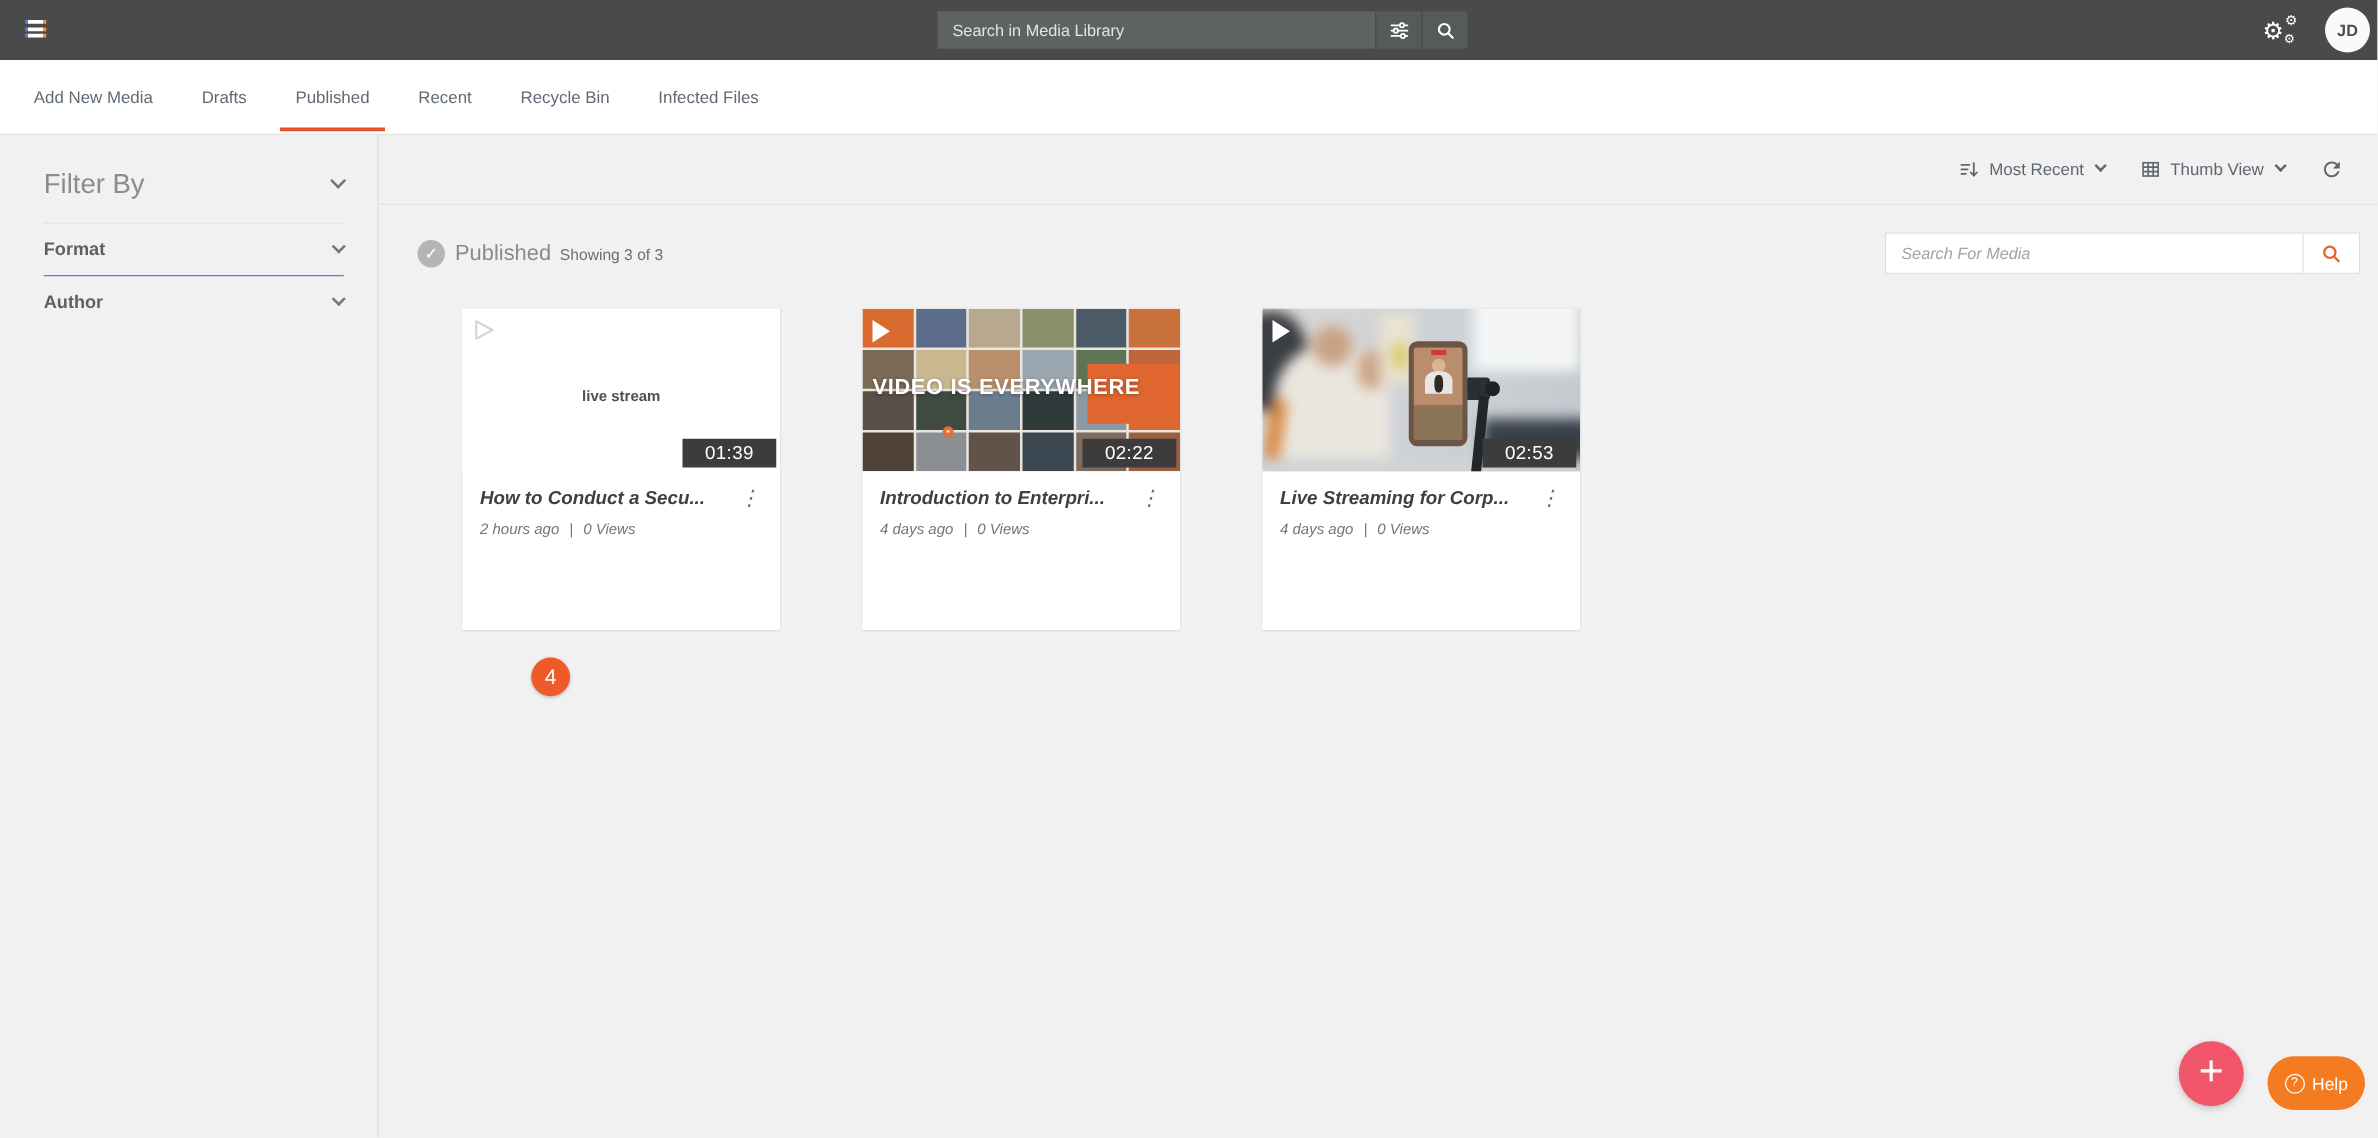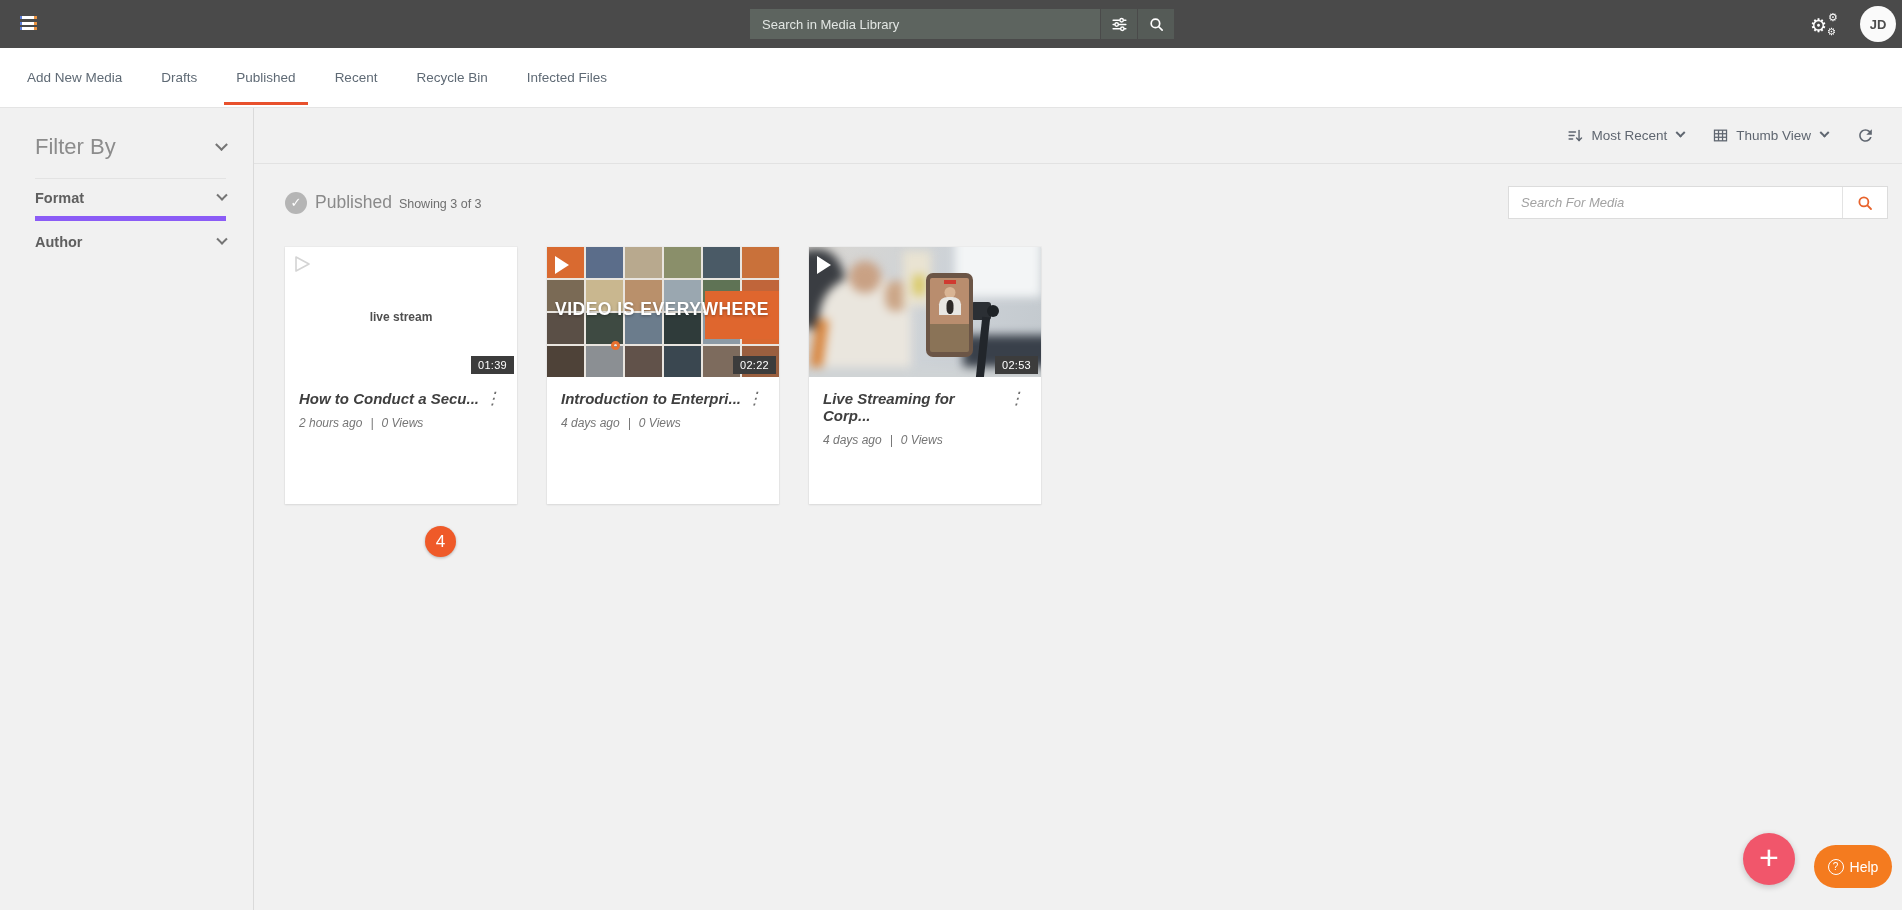--- a/index.html
+++ b/index.html
@@ -35,25 +35,25 @@
   
   .tabbar { height:60px; background:#ffffff; border-bottom:1px solid #e4e4e4;
     display:flex; align-items:stretch; padding-left:15px; }
   .tab { padding:0 12px; margin-right:15px; font-size:13.5px; color:#5f6a75;
     display:flex; align-items:center; position:relative; cursor:pointer; white-space:nowrap; }
   .tab.active::after { content:""; position:absolute; left:0; right:0; bottom:2px;
     height:3px; background:#e8512d; }
 
   
   .main { display:flex; height:802px; }
-  .sidebar { width:254px; border-right:1px solid #dadada; padding:26px 27px 0 35px; flex-shrink:0; }
+  .sidebar { width:303px; border-right:1px solid #dadada; padding:26px 27px 0 35px; flex-shrink:0; }
   .filter-title { display:flex; justify-content:space-between; align-items:center;
     font-size:22px; color:#8c8c8c; padding-bottom:18px; border-bottom:1px solid #e3e3e3; cursor:pointer; }
   .fsection { display:flex; justify-content:space-between; align-items:center;
-    height:42px; border-bottom:5px solid #8b5cf6; font-size:14.5px; font-weight:bold;
+    height:42px; border-bottom:1px solid #8b5cf6; font-size:14.5px; font-weight:bold;
     color:#5f5f5f; cursor:pointer; }
   .fsection:last-child { border-bottom:none; }
   .chev { width:8px; height:8px; border-right:2px solid #757575;
     border-bottom:2px solid #757575; transform:rotate(45deg) translate(-2px,-2px); }
   .chev-lg { width:9px; height:9px; }
 
   .content { flex:1; position:relative; }
   
   .toolbar { height:56px; display:flex; justify-content:flex-end; align-items:center;
     border-bottom:1px solid #e2e2e2; padding-right:27px; gap:28px;
@@ -71,32 +71,32 @@
   .spacer { flex:1; }
   .msearch { width:380px; height:33px; background:#fff; border:1px solid #dcdcdc; display:flex; }
   .msearch input { flex:1; border:none; outline:none; font-size:13px; color:#555;
     padding:0 12px; font-family:inherit;font-style:italic; }
   .msearch input::placeholder { color:#a2a2a2; opacity:1; }
   .msearch-btn { width:45px; border-left:1px solid #e3e3e3; display:flex;
     align-items:center; justify-content:center; cursor:pointer; background:#fff; }
 
   
   .cards { display:flex; gap:30px; padding:28px 0 0 31px; }
-  .card { width:232px; height:257px; background:#fff;
-    box-shadow:0 1px 2px rgba(0,0,0,0.09), 0 0 0 1px rgba(0,0,0,0.02); }
+  .card { width:254px; height:257px; background:#fff;
+    box-shadow:0 1px 2px rgba(0,0,0,0.09), 0 0 0 1px rgba(0,0,0,0.02);margin-left:36px; }
   .thumb { height:130px; position:relative; overflow:hidden; cursor:pointer; }
   .thumb-white { background:#ffffff; }
   .thumb-label { position:absolute; top:54%; left:50%; transform:translate(-50%,-50%);
     font-size:12px; font-weight:bold; color:#4f4f4f; white-space:nowrap; }
   .play-solid { position:absolute; top:9px; left:8px; width:0; height:0;
     border-left:14px solid #ffffff; border-top:9px solid transparent;
     border-bottom:9px solid transparent; }
   .play-outline { position:absolute; top:7px; left:7px; }
   .dur { position:absolute; right:3px; bottom:3px; background:#3c3c3c; color:#fff;
-    font-size:11px; padding:3px 7px; letter-spacing:0.3px; }
+    font-size:15px; padding:3px 18px; letter-spacing:0.3px; }
   .cbody { padding:13px 14px 0;font-style:italic; }
   .trow { display:flex; justify-content:space-between; align-items:flex-start; }
   .ctitle { font-size:15px; font-weight:bold; color:#3f3f3f; }
   .kebab { color:#6e6e6e; font-size:17px; line-height:1; cursor:pointer; padding:0 2px; }
   .cmeta { margin-top:9px; font-size:12px; color:#757575; display:flex; gap:8px; }
 
   
   .mosaic { position:absolute; inset:0; display:grid;
     grid-template-columns:repeat(6,1fr); grid-template-rows:repeat(4,1fr);
     gap:2px; background:#e9e5df; }

